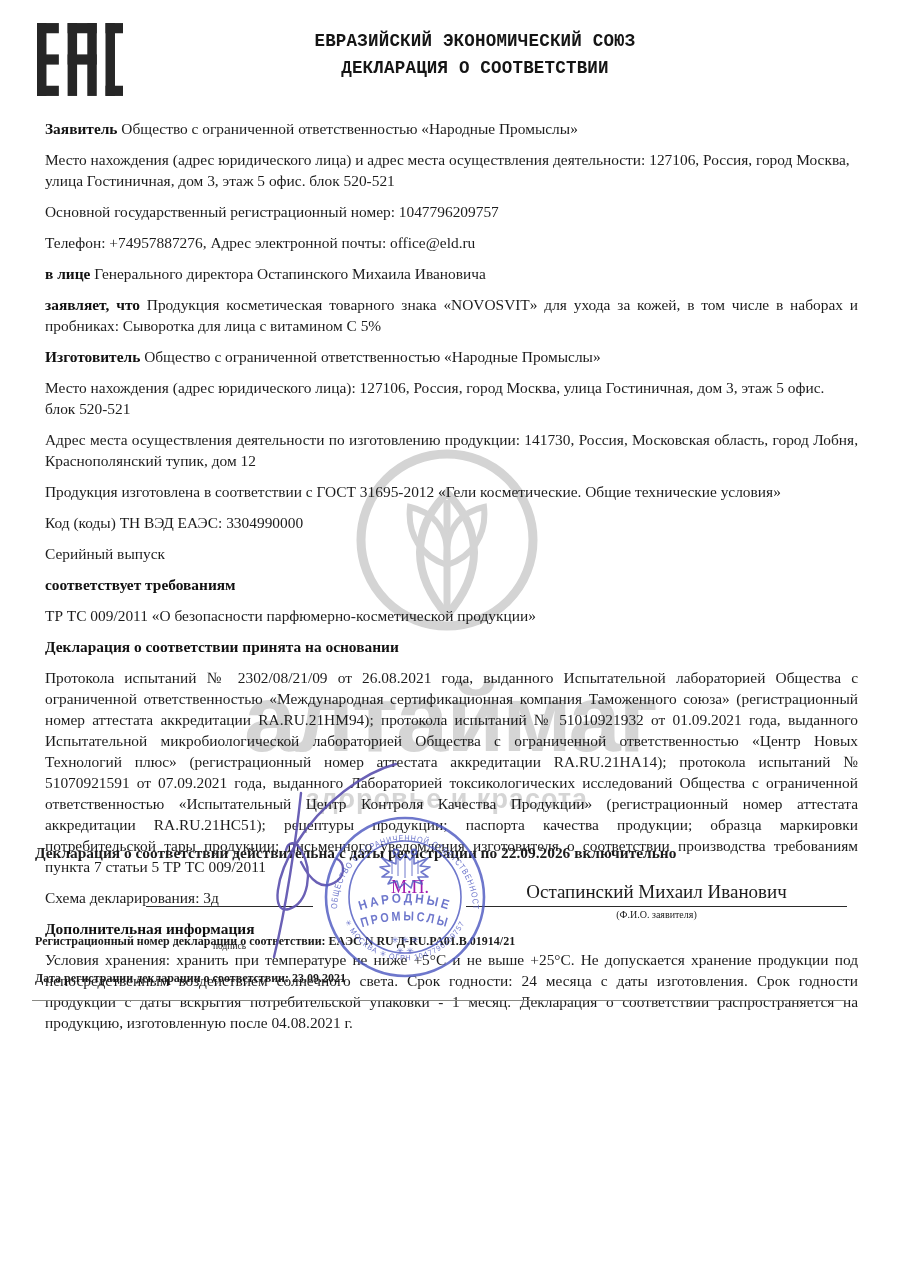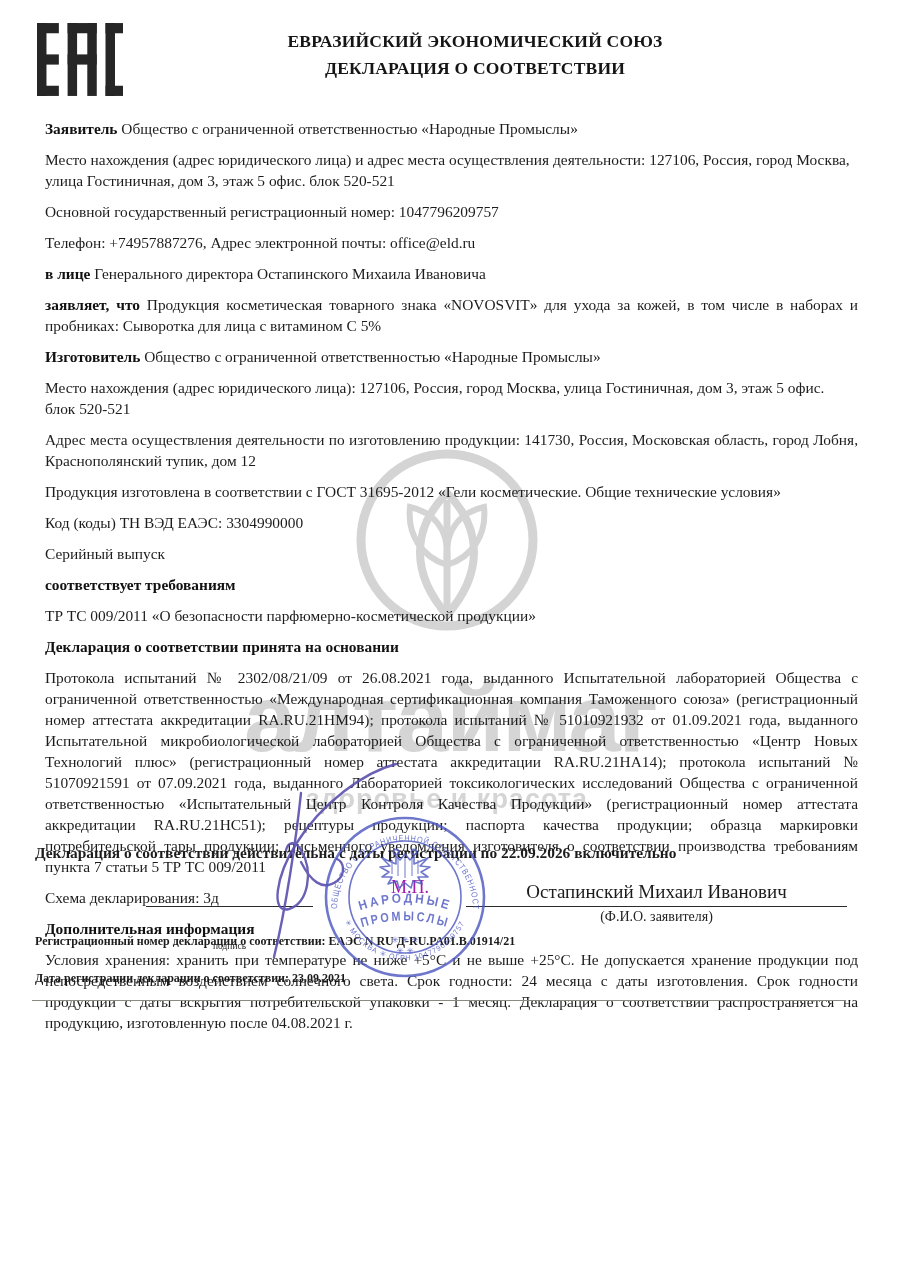--- a/index.html
+++ b/index.html
@@ -26,21 +26,21 @@
     font-family:"Liberation Sans", sans-serif;
     font-weight:bold;font-size:27px;
     color:#cbcbcb;opacity:.8;letter-spacing:1px;
   }
   .wm-logo{left:352px;top:445px;}
   
   .eac-logo{position:absolute;left:37px;top:23px;z-index:3;}
   .doc-title{
     position:absolute;left:60px;top:28px;width:830px;z-index:3;
     text-align:center;
-    font-family:Liberation Serif, serif;
+    font-family:Liberation Mono, monospace;
     font-weight:bold;font-size:17.5px;line-height:27px;
     color:#151515;letter-spacing:.2px;
   }
   
   .body-text{
     position:absolute;left:35px;top:108px;width:833px;z-index:4;
     font-size:15.4px;line-height:21px;
   }
   .body-text p{margin:10px;}
   .body-text p.just{text-align:justify;}
@@ -51,21 +51,21 @@
     font-weight:bold;font-size:15.4px;line-height:21px;
   }
   .sig-line{position:absolute;z-index:4;border-top:1.6px solid #2a2a2a;height:0;}
   .sig-line-left{left:146px;top:906px;width:167px;}
   .sig-line-right{left:466px;top:906px;width:381px;}
   .sig-caption{
     position:absolute;z-index:4;text-align:center;
     font-size:9.5px;color:#222;
   }
   .caption-podpis{left:146px;top:909px;width:167px;margin-top:32px;}
-  .caption-fio{left:466px;top:909px;width:381px;font-size:14px;}
+  .caption-fio{left:466px;top:909px;width:381px;font-size:10px;}
   .mp-mark{
     position:absolute;left:380px;top:877px;width:60px;z-index:6;
     text-align:center;font-size:18px;color:#a21caf;
   }
   .applicant-name{
     position:absolute;left:466px;top:881px;width:381px;z-index:4;
     text-align:center;font-size:19px;color:#1c1c1c;
   }
   .reg-number{
     position:absolute;left:35px;top:934px;width:833px;z-index:4;

